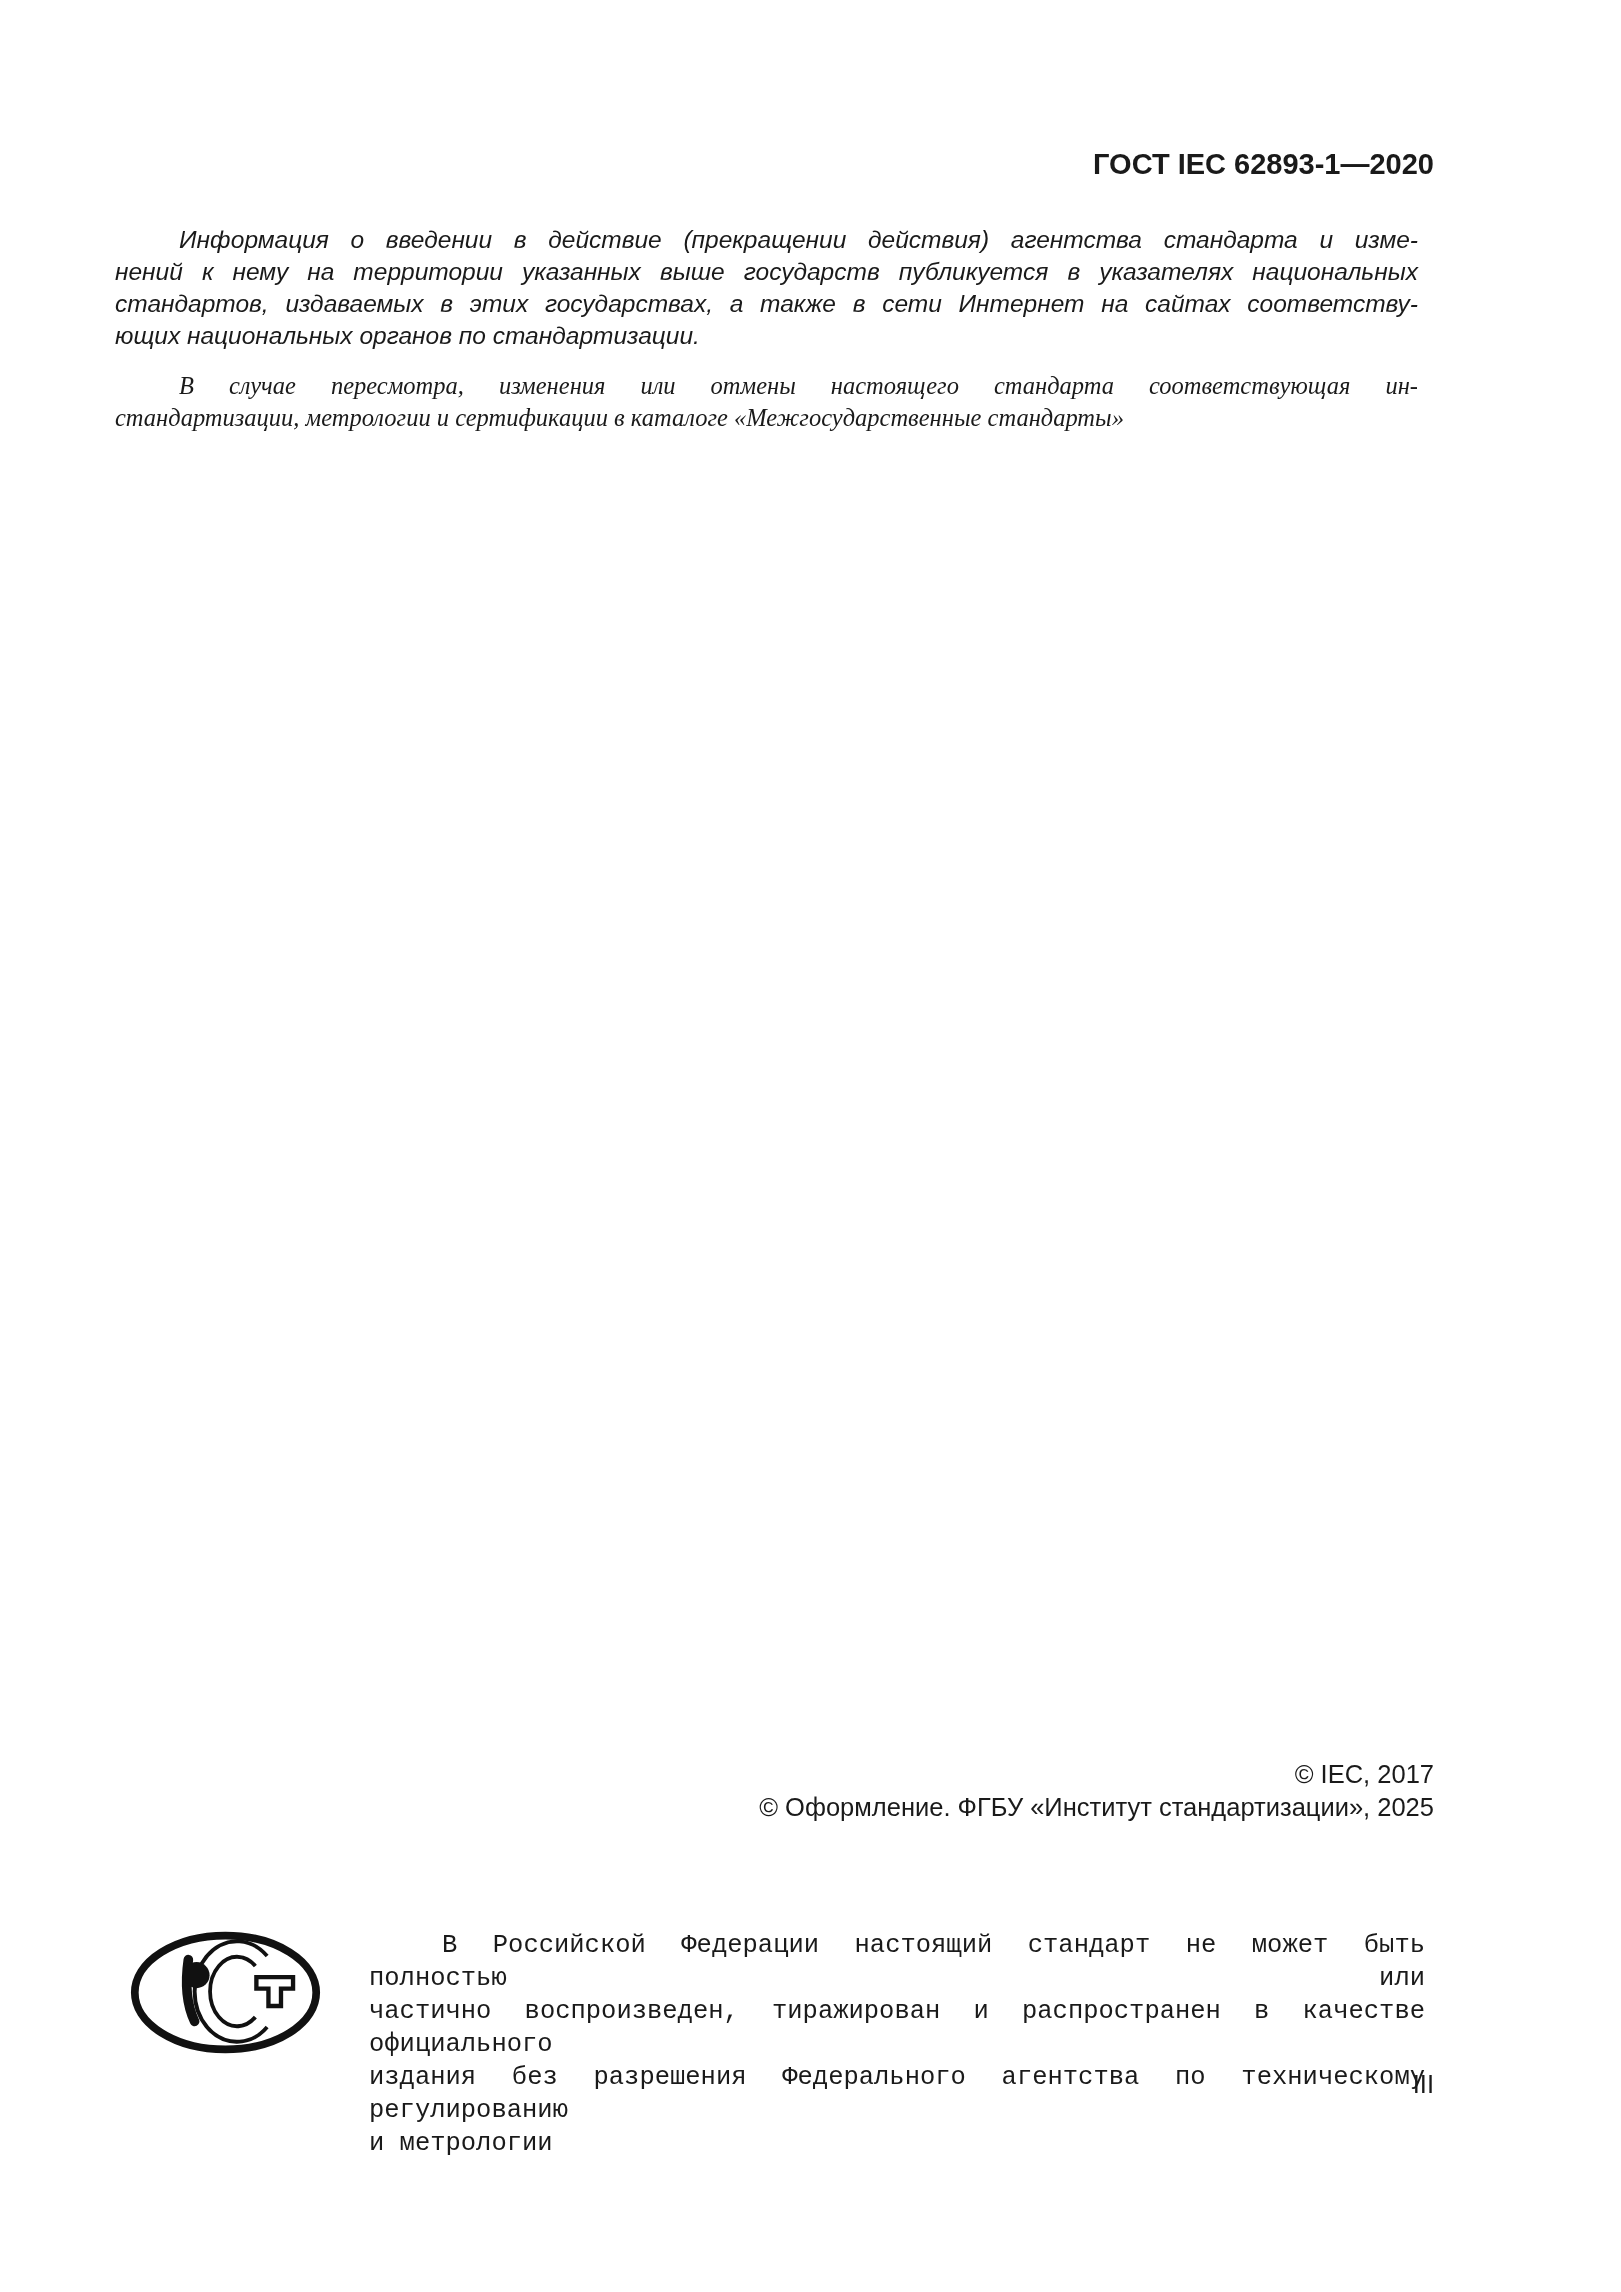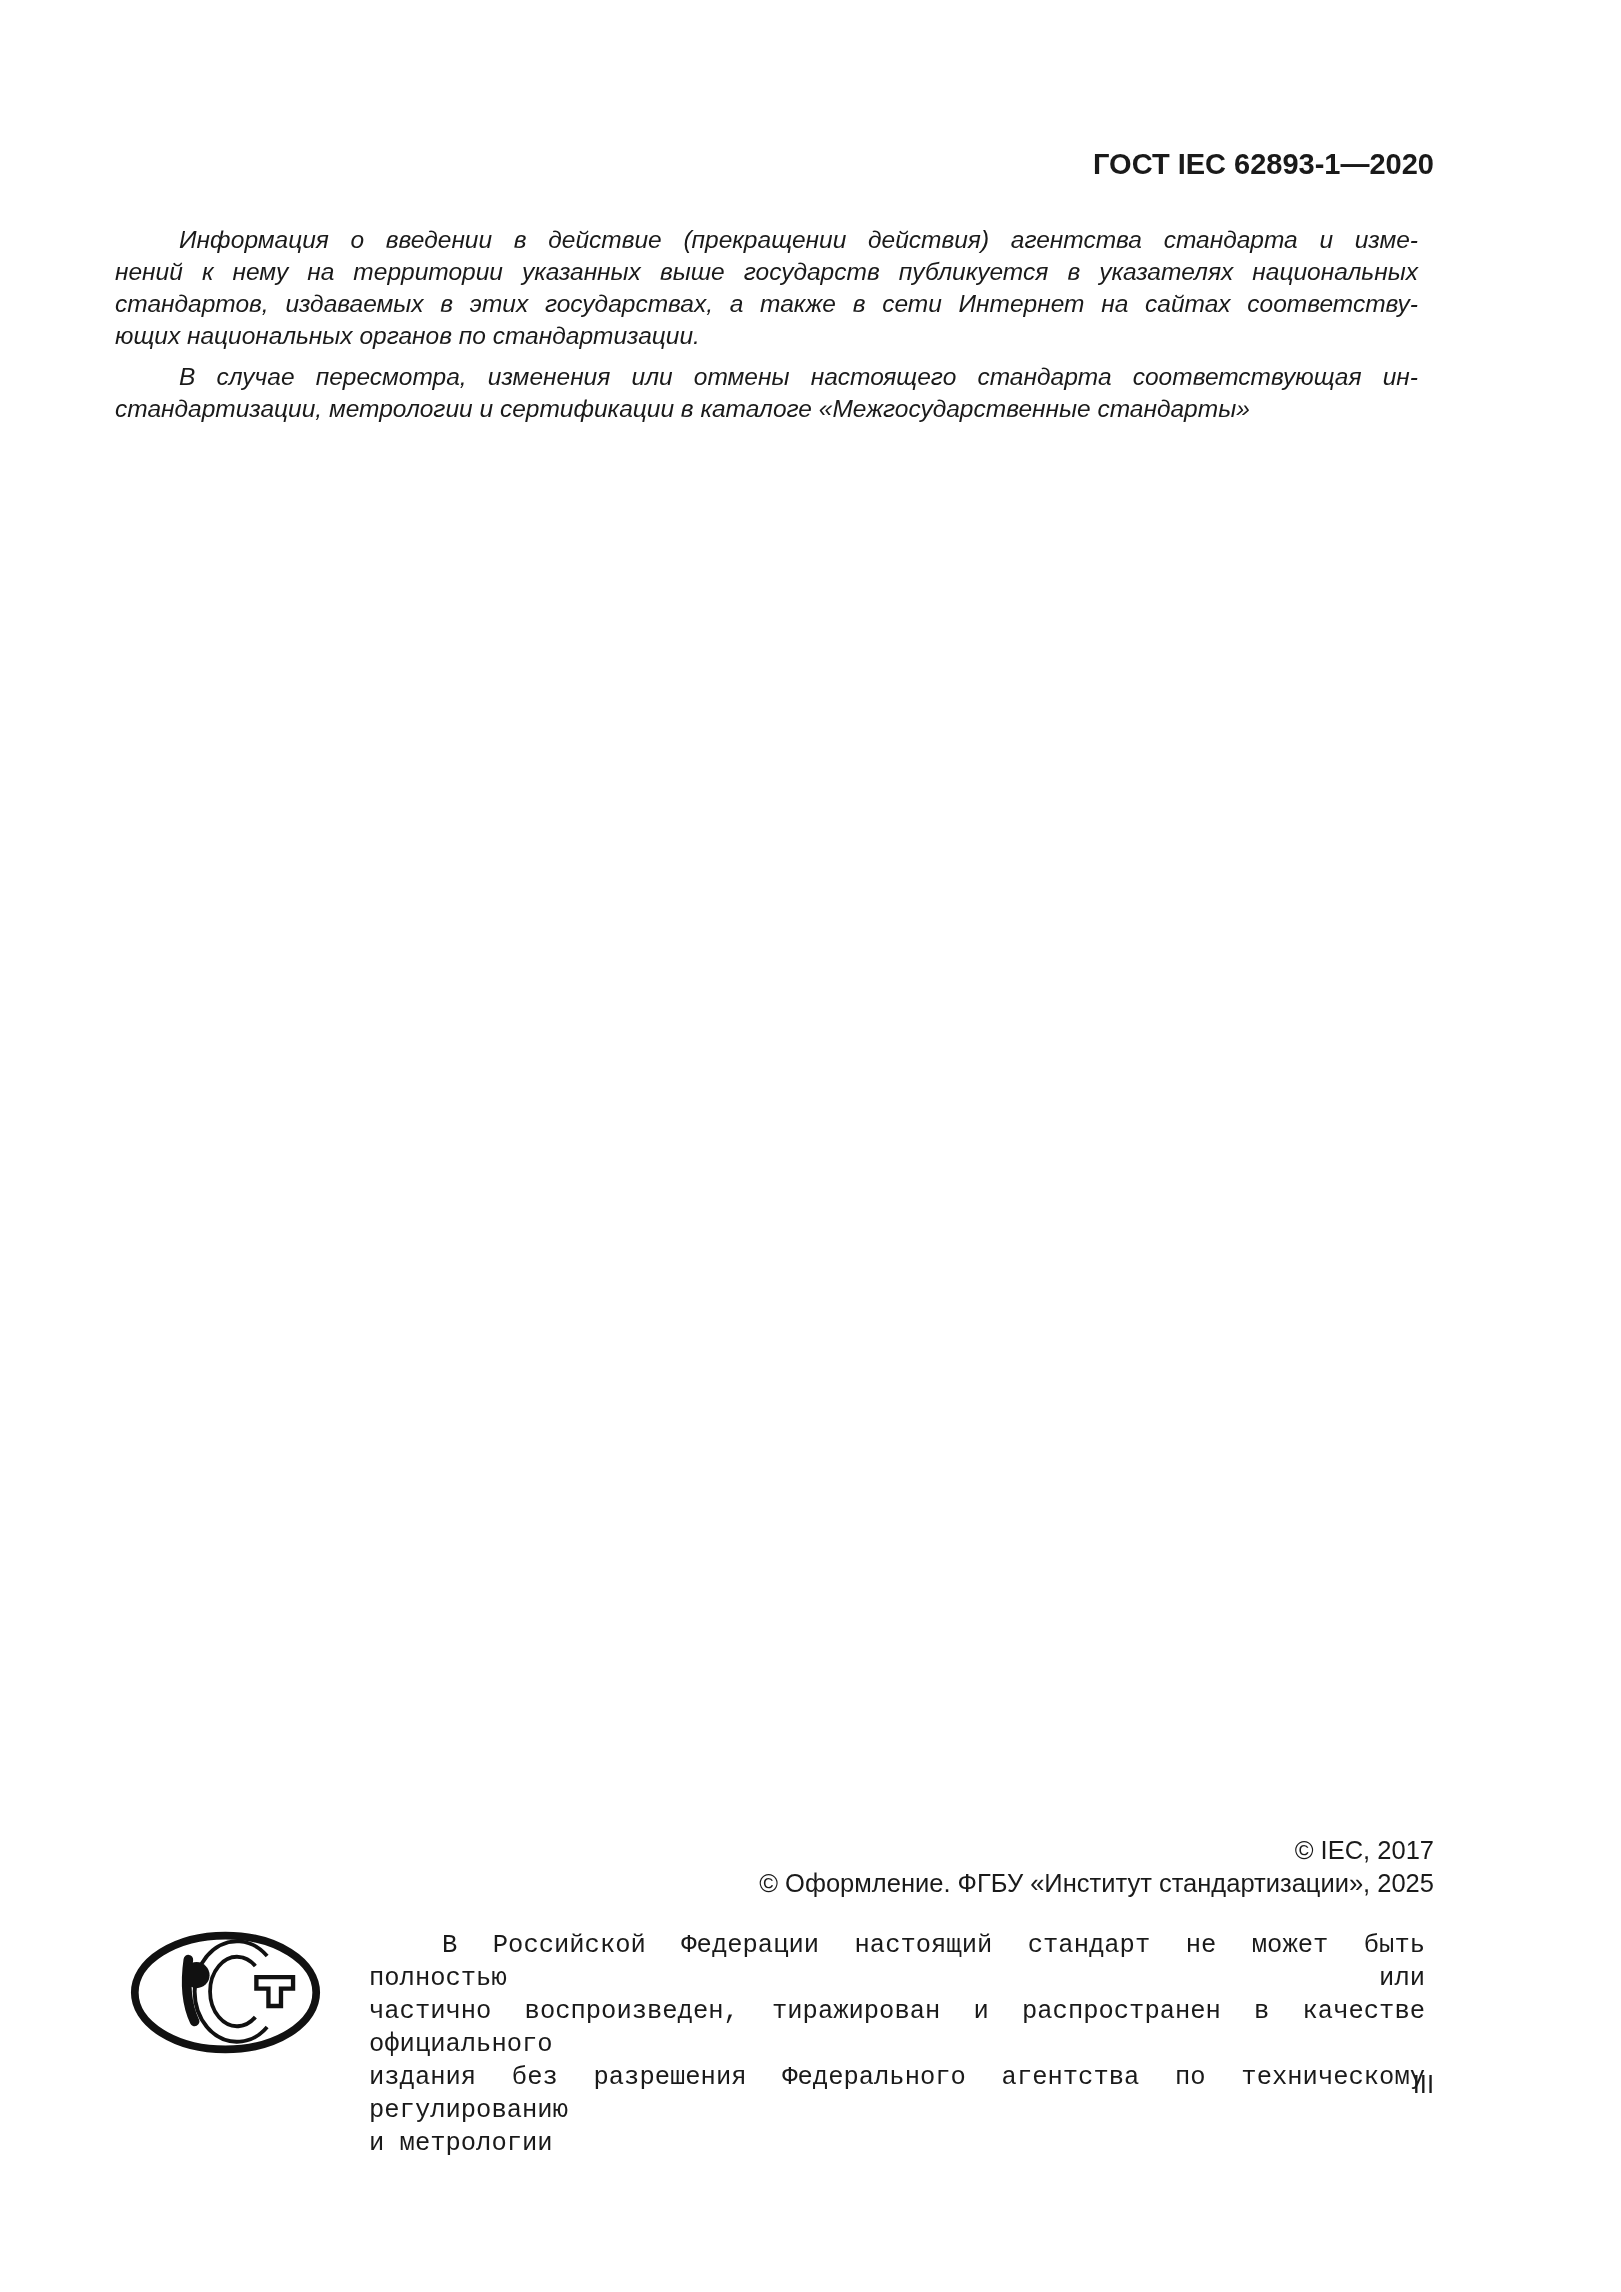--- a/index.html
+++ b/index.html
@@ -24,29 +24,29 @@
   }
   .preamble {
     position: absolute;
     left: 115px;
     top: 224px;
     width: 1303px;
     font-style: italic;
     font-size: 24.5px;
     line-height: 32px;
   }
-  .preamble .para2 { margin-top: 9px; }
+  .preamble .para2 { margin-top: 18px; font-family: Liberation Serif, serif; }
   .line-j { text-align: justify; text-align-last: justify; }
   .line-l { text-align: center; text-align-last: left; }
   .ind-preamble { text-indent: 64px; }
   .ind-restrict { text-indent: 73px; }
   .copyright {
     position: absolute;
     right: 195px;
-    top: 1834px;
+    top: 1758px;
     font-size: 25.5px;
     line-height: 33px;
     text-align: right;
     white-space: nowrap;
   }
   .logo-wrap {
     position: absolute;
     left: 129px;
     top: 1929px;
     width: 193px;

